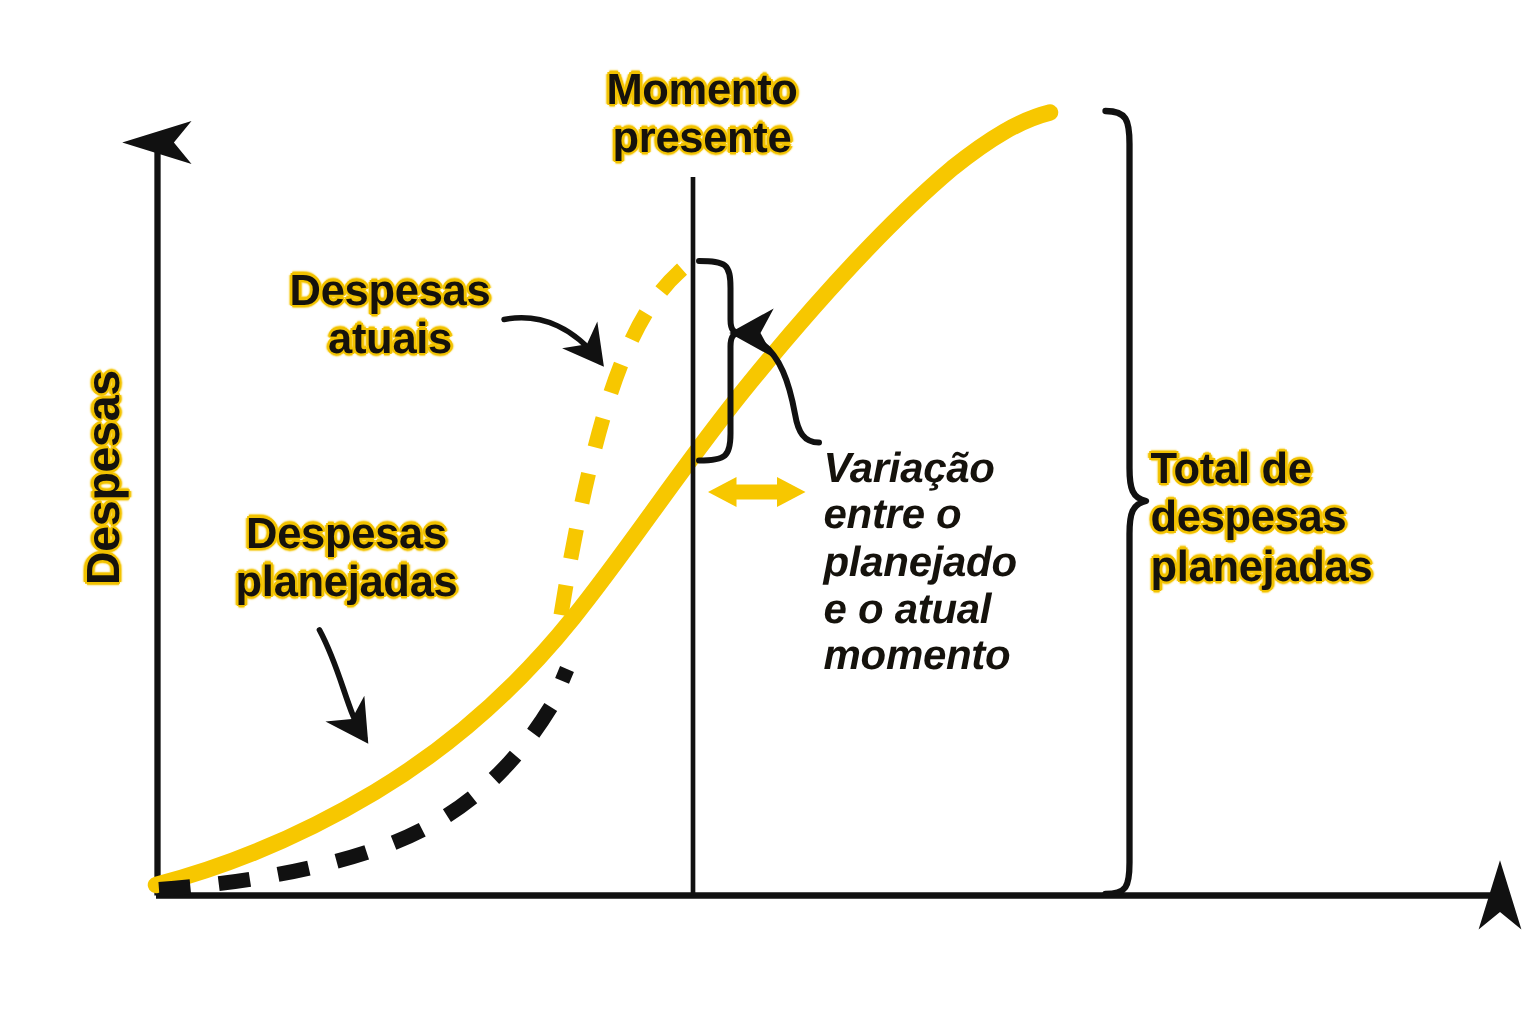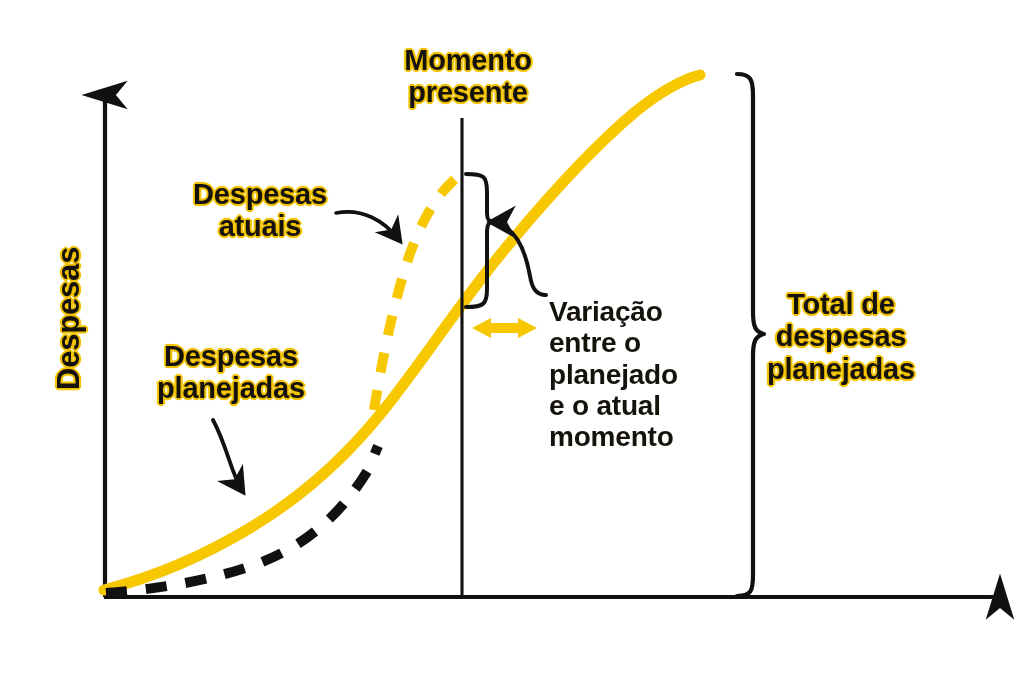--- a/index.html
+++ b/index.html
@@ -49,22 +49,22 @@
   .plain { text-shadow: none; }
   #lbl-y-axis {
     left: 0px; top: 0px;
     transform-origin: 0 0;
     font-size: 31px;
   }
   #lbl-x-axis   { left: 477px; top: 612px; font-size: 30px; }
   #lbl-present  { left: 388px; top: 44px;  font-size: 29px; text-align: center; width: 160px; }
   #lbl-actual   { left: 176px; top: 178px; font-size: 29px; text-align: center; width: 168px; }
   #lbl-planned  { left: 139px; top: 340px; font-size: 29px; text-align: center; width: 184px; }
-  #lbl-variance { left: 549px; top: 296px; font-size: 28px; text-align: left; }
-  #lbl-total    { left: 767px; top: 288px; font-size: 29px; text-align: center; }
+  #lbl-variance { left: 549px; top: 296px; font-size: 28px; text-align: left; font-style: italic; }
+  #lbl-total    { left: 767px; top: 297px; font-size: 29px; text-align: left; }
 </style>
 </head>
 <body>
 
 <div id="stage">
 
   <svg id="chart" viewBox="0 0 1024 683">
     <defs>
       <marker id="mk-axis-up" markerWidth="12" markerHeight="12" refX="4" refY="6" orient="auto" markerUnits="strokeWidth">
         <path d="M0.6,11.4 L4,0.4 L7.4,11.4 L4,8.6 Z" fill="#111111"></path>

